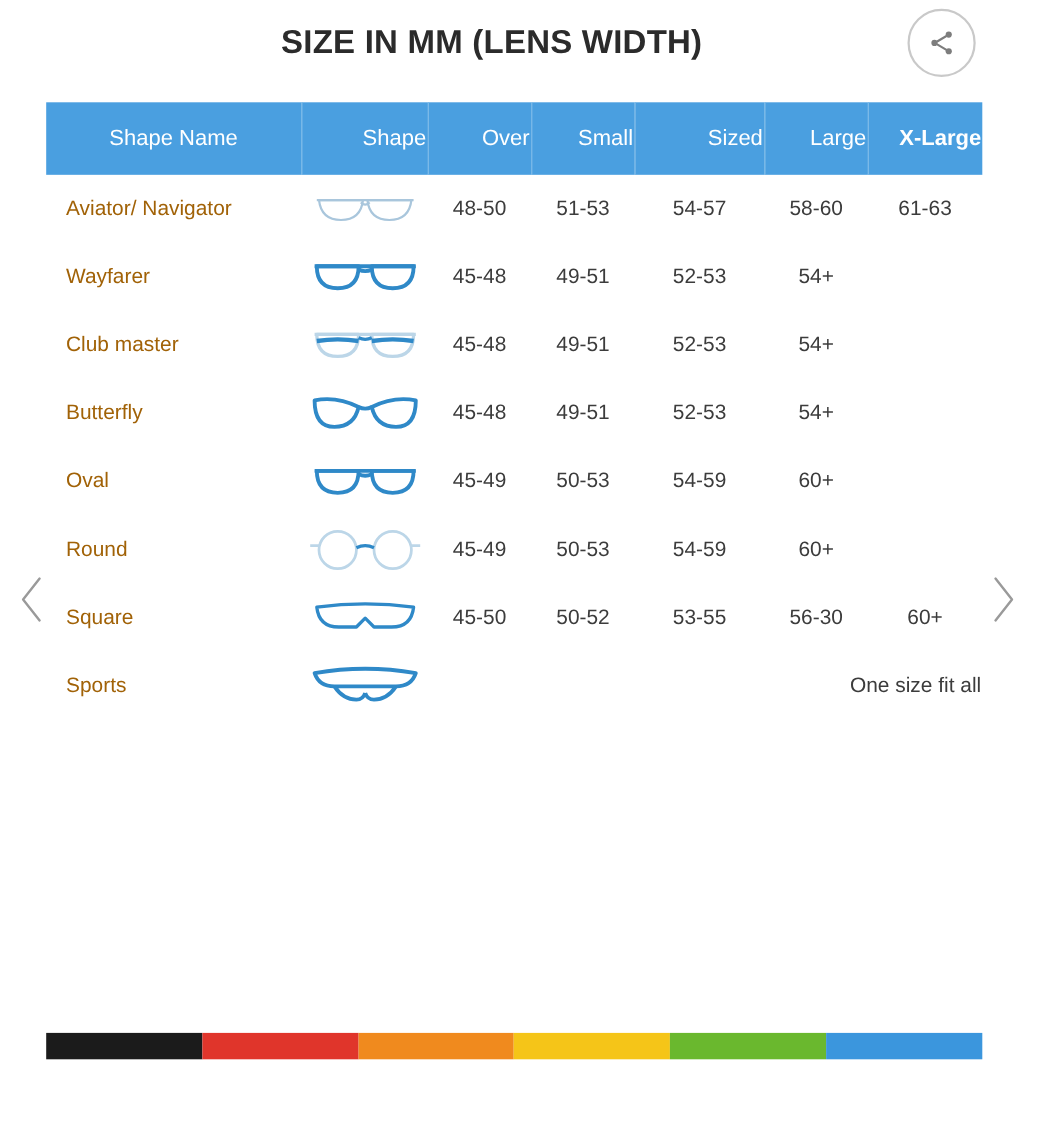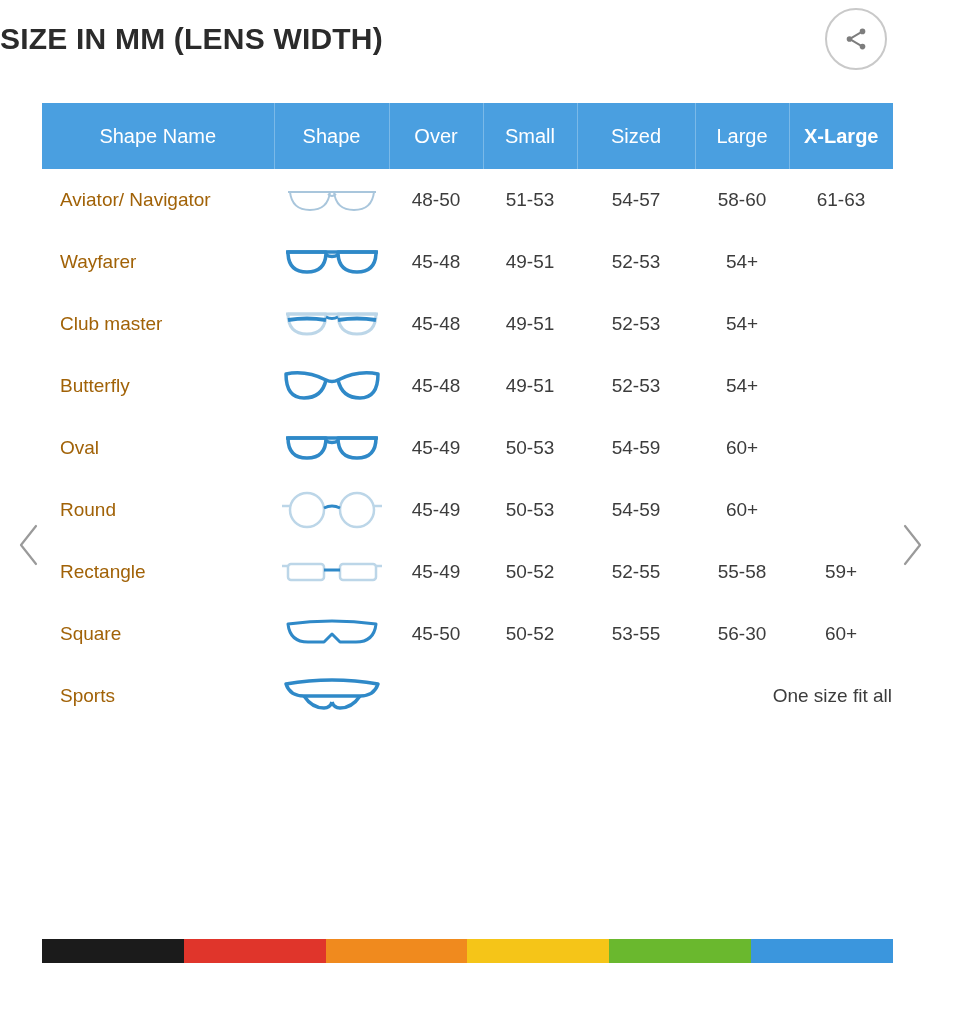--- a/index.html
+++ b/index.html
@@ -40,45 +40,45 @@
     display: flex; align-items: center; justify-content: center;
     cursor: pointer;
   }
   .share-btn svg { display:block; }
 
   
   .title {
     position: absolute;
     left: 0; top: 22px;
     width: 894px;
-    text-align: left;
+    text-align: center;
     font-size: 30px;
     font-weight: bold;
     color: #2b2b2b;
     letter-spacing: 0.2px;
   }
 
   
   .table-wrap {
     position: absolute;
-    left: 42px; top: 103px;
+    left: 42px; top: 93px;
     width: 851px;
   }
   table {
     width: 851px;
     border-collapse: collapse;
     table-layout: fixed;
   }
   thead th {
     background: #4a9fe0;
     color: #ffffff;
     font-size: 20px;
     font-weight: normal;
     height: 66px;
-    text-align: center;
+    text-align: right;
     border-right: 1px solid #7ab9e8;
     vertical-align: middle;
   }
   thead th:last-child { border-right: none; font-weight: bold; }
   thead th.shape-name { text-align: center; }
 
   tbody td {
     height: 62px;
     font-size: 19px;
     color: #3c3c3c;
@@ -306,41 +306,20 @@
             </div>
           </td>
           <td>45-49</td>
           <td>50-53</td>
           <td>54-59</td>
           <td>60+</td>
           <td></td>
         </tr>
 
 
-        <tr>
-          <td class="name">Rectangle</td>
-          <td class="glyph">
-            <div class="glyph-box">
-              <svg width="104" height="44" viewBox="0 0 104 44">
-                <g fill="none" stroke="#bcd6e8" stroke-width="2.5" stroke-linejoin="round">
-                  <rect x="8" y="14" width="36" height="16" rx="3"></rect>
-                  <rect x="60" y="14" width="36" height="16" rx="3"></rect>
-                  <path d="M44 20 h16" stroke="#2f89c8" stroke-width="3"></path>
-                  <path d="M2 16 h6"></path>
-                  <path d="M96 16 h6"></path>
-                </g>
-              </svg>
-            </div>
-          </td>
-          <td>45-49</td>
-          <td>50-52</td>
-          <td>52-55</td>
-          <td>55-58</td>
-          <td>59+</td>
-        </tr>
 
 
         <tr>
           <td class="name">Square</td>
           <td class="glyph">
             <div class="glyph-box">
               <svg width="104" height="44" viewBox="0 0 104 44">
                 <g fill="none" stroke="#2f89c8" stroke-width="3" stroke-linejoin="round">
                   <path d="M8 12 q44 -6 88 0 q-2 18 -20 18 h-16 l-8 -8 l-8 8 h-16 q-18 0 -20 -18 z"></path>
                 </g>

